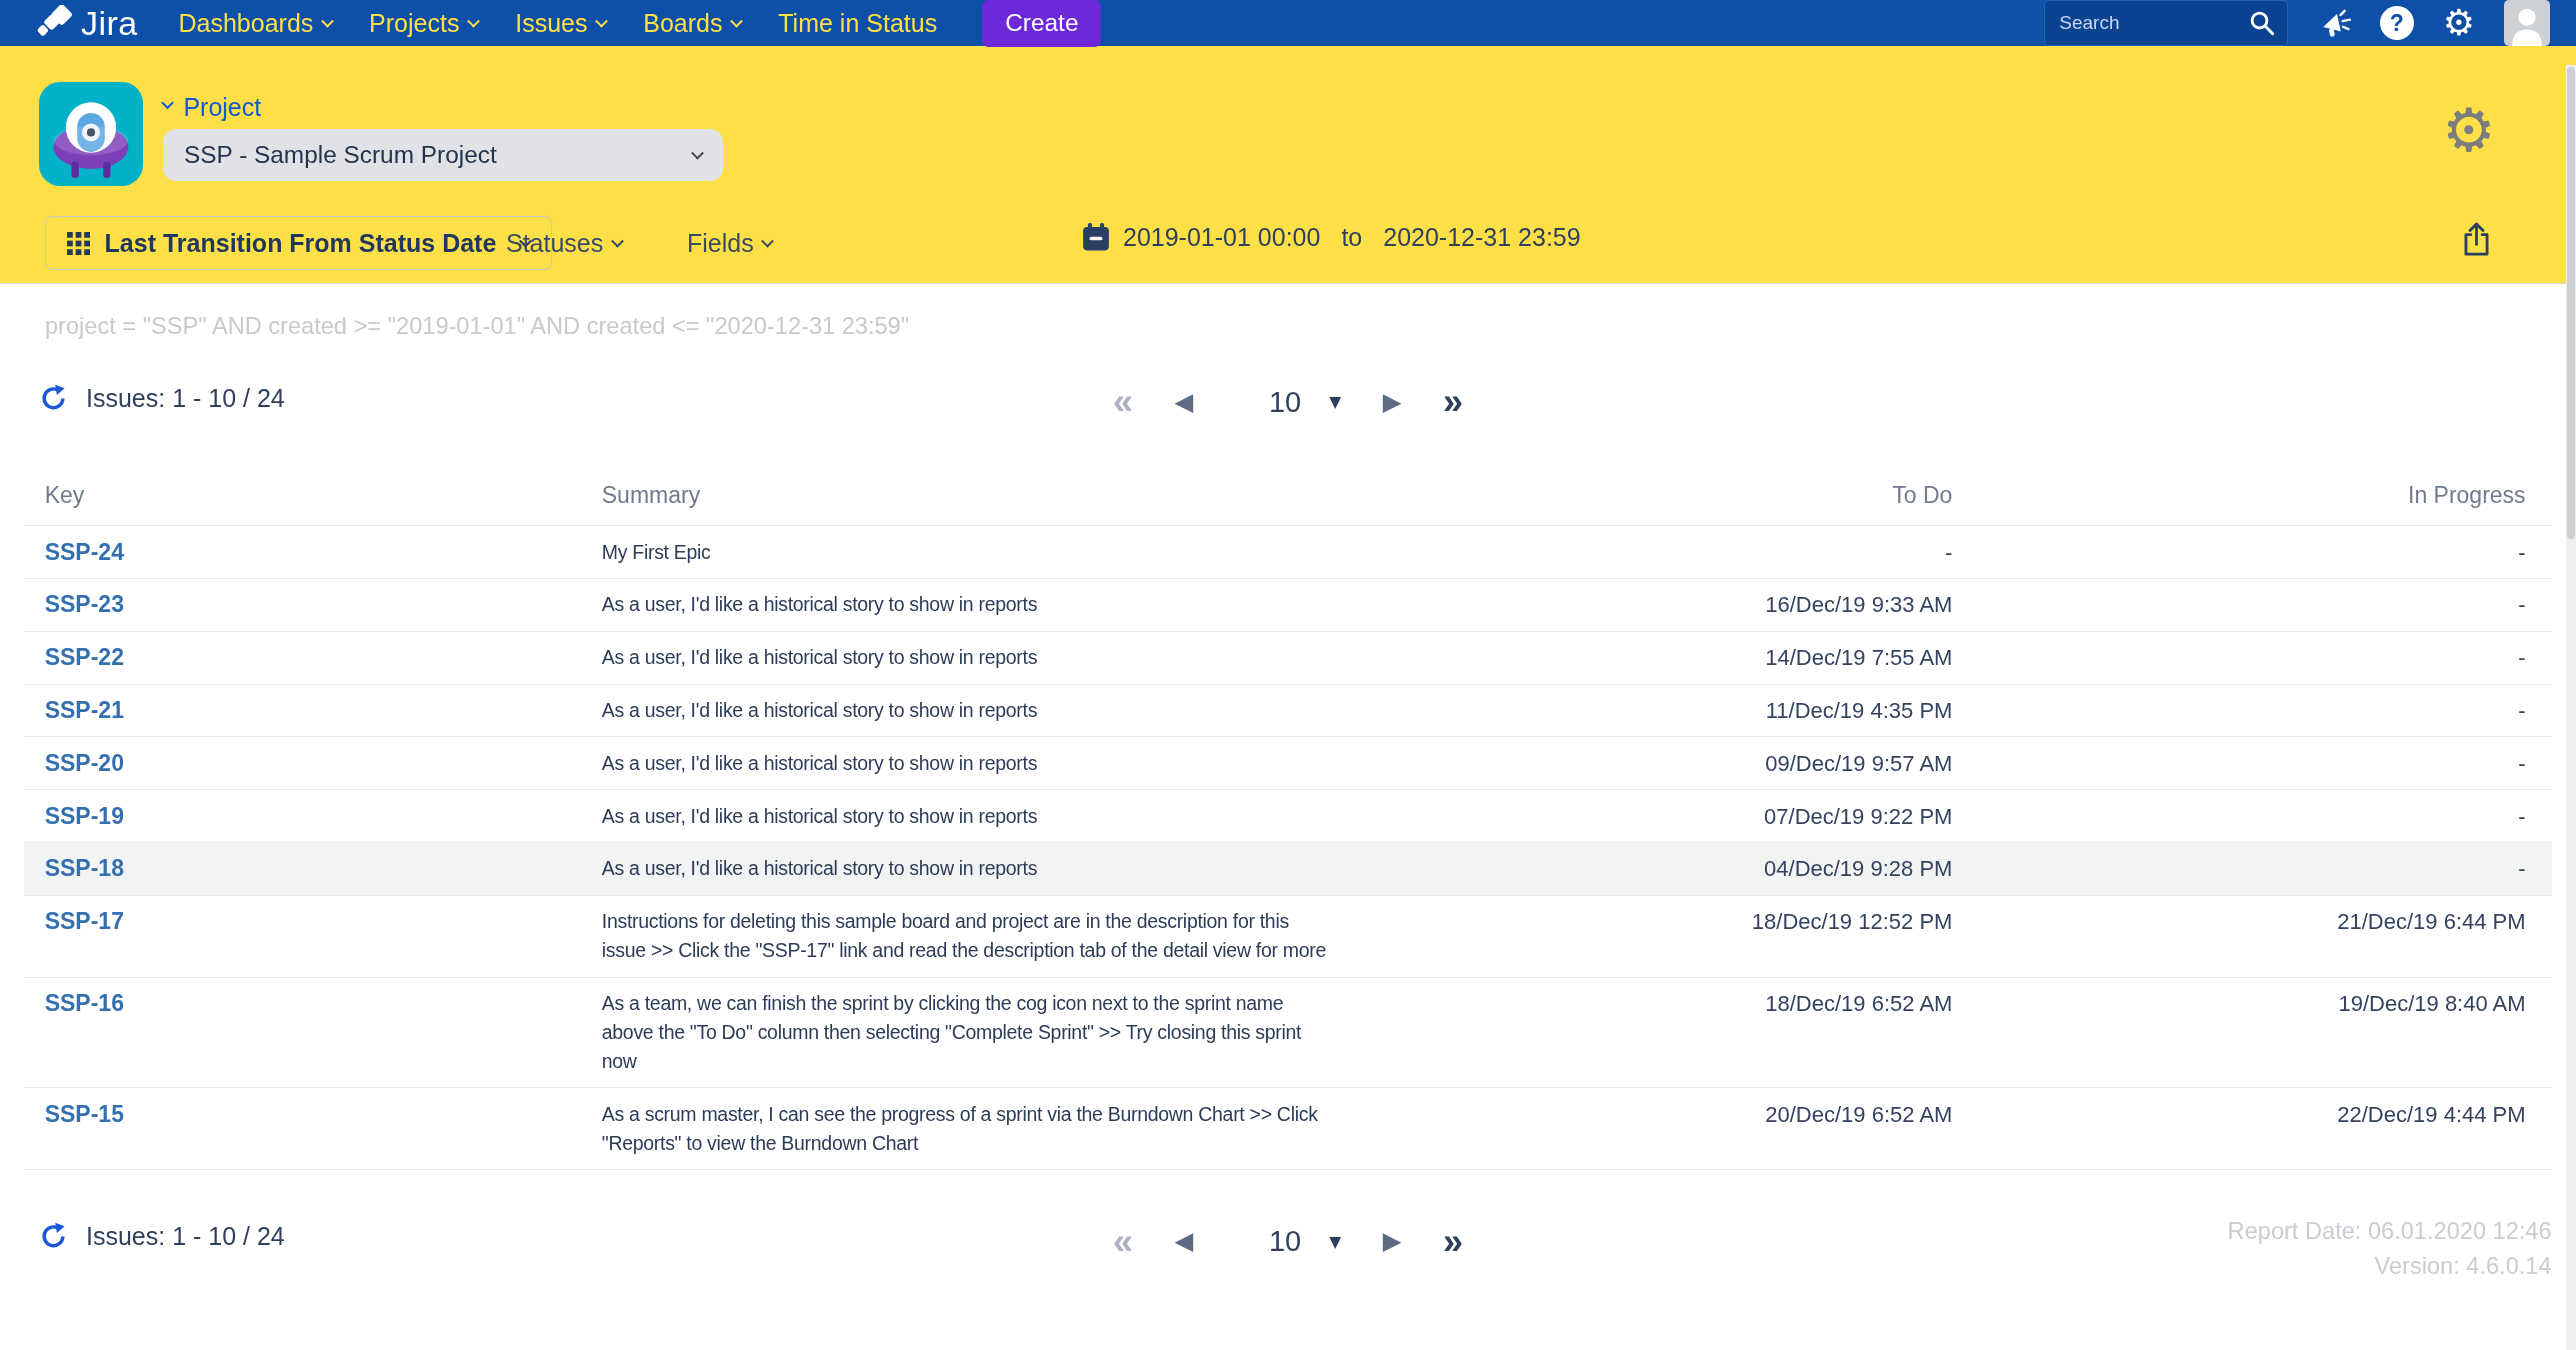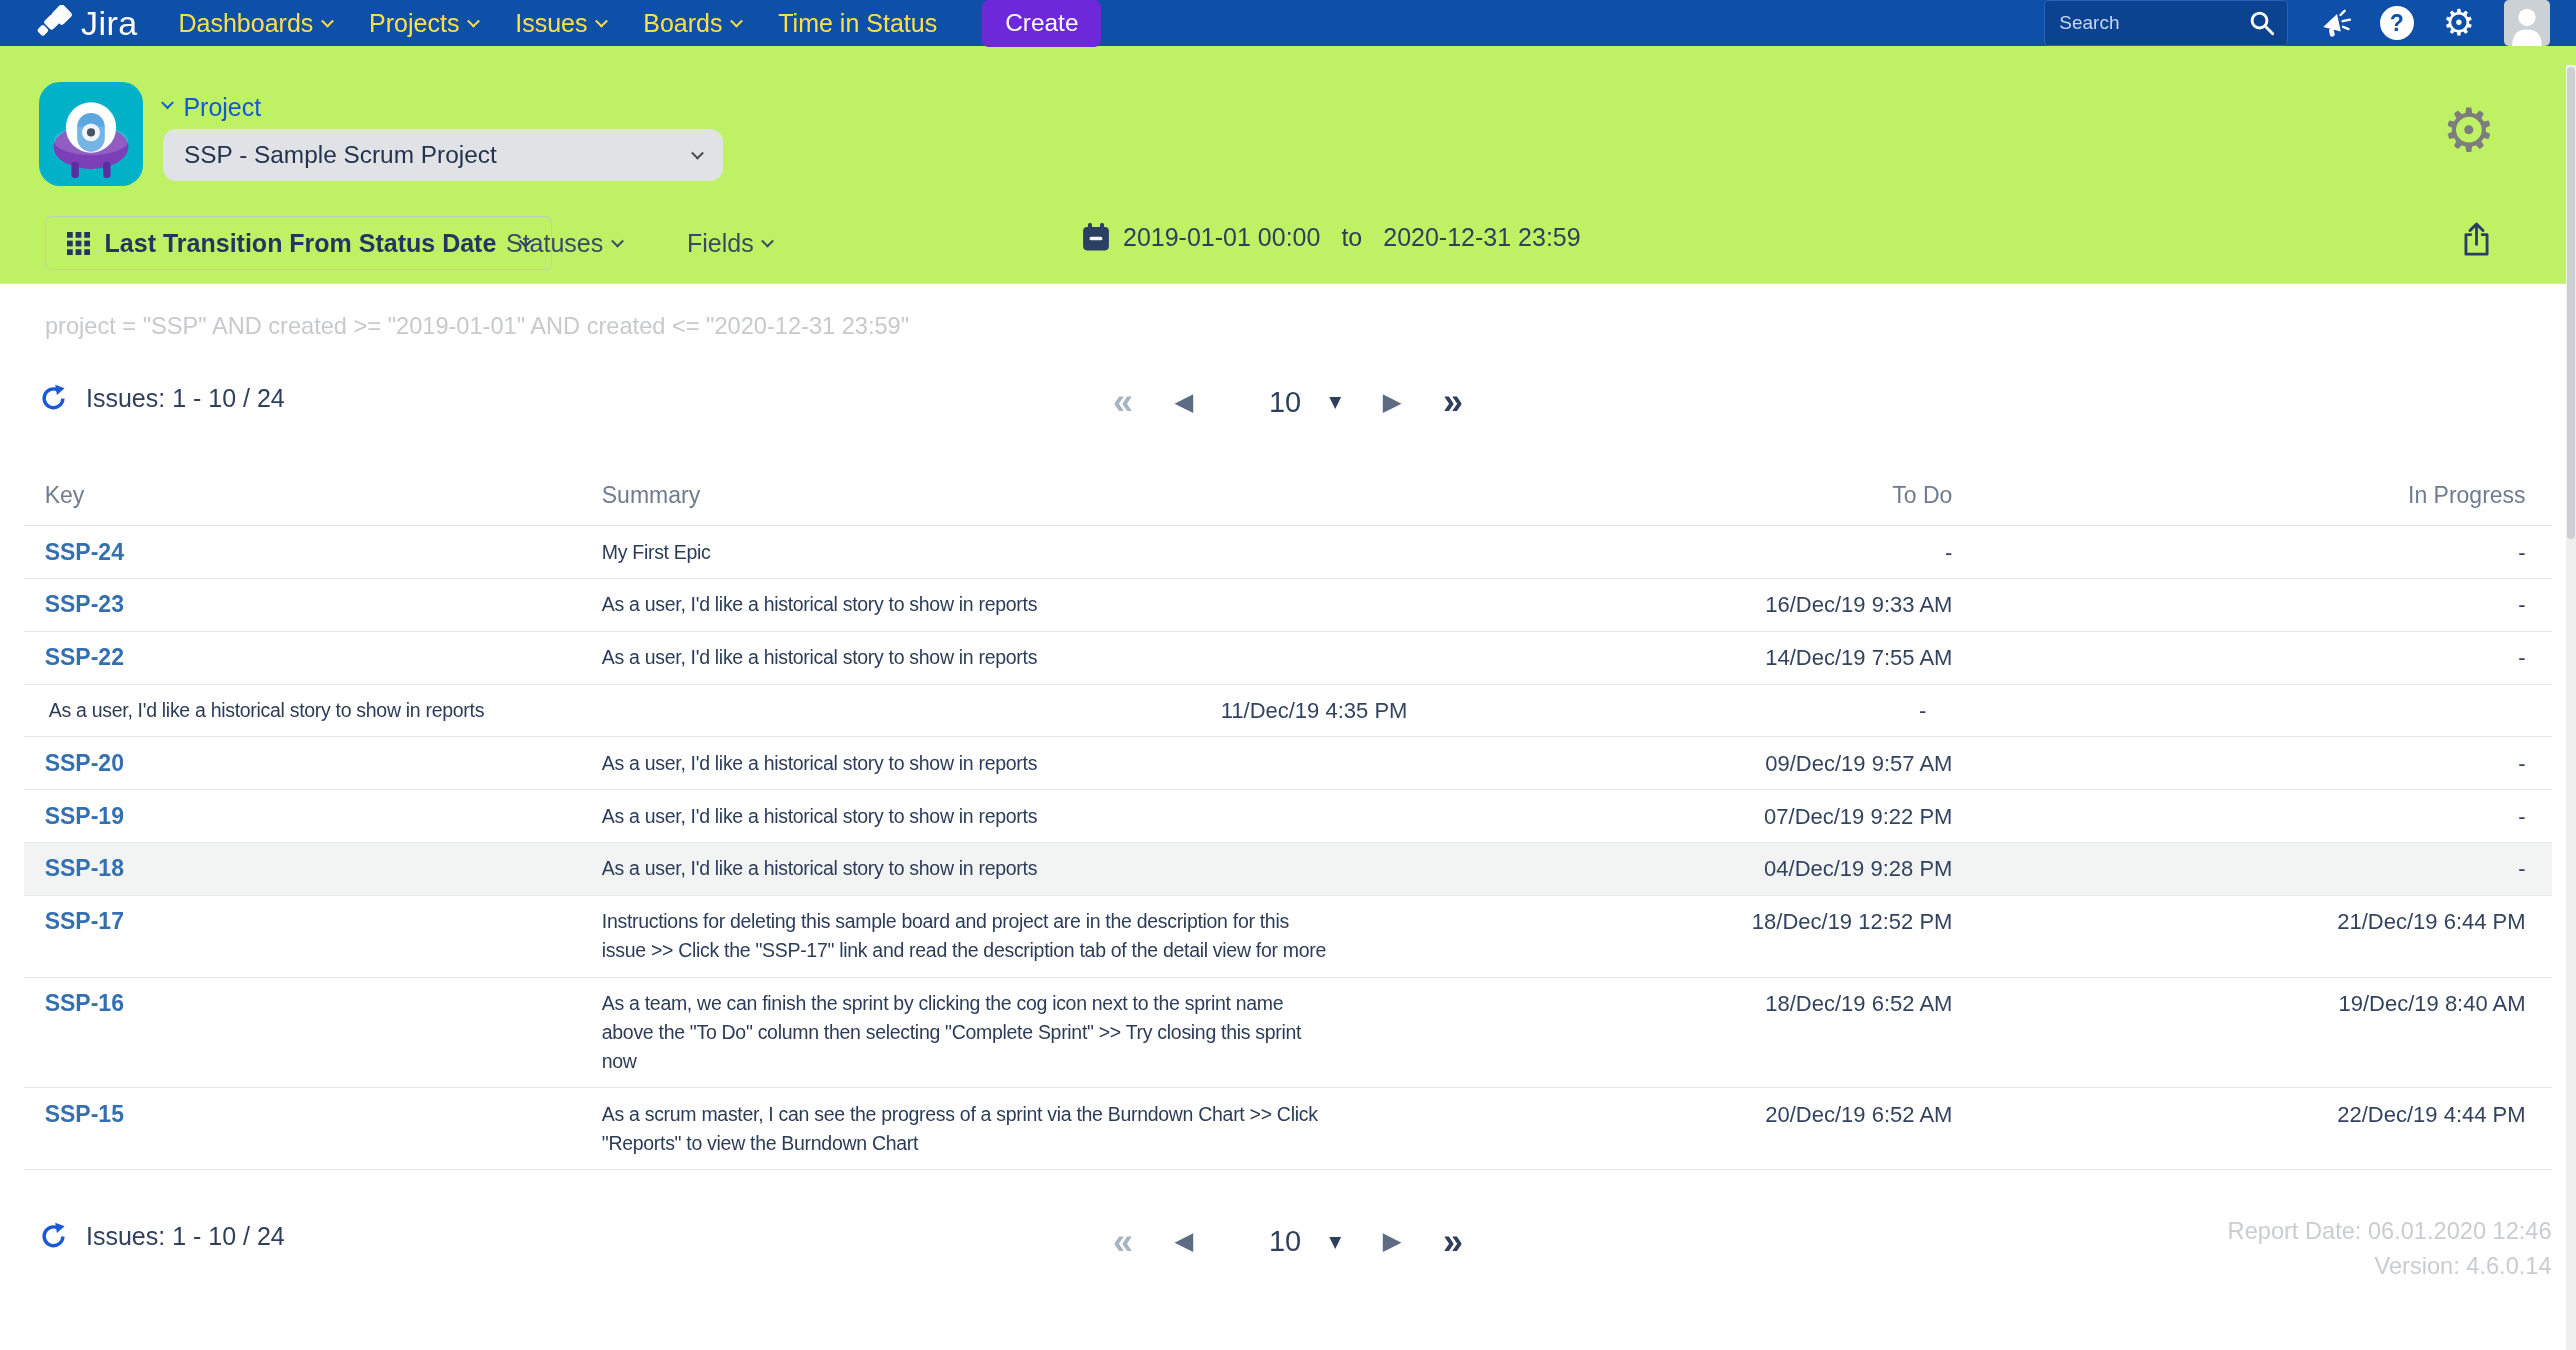--- a/index.html
+++ b/index.html
@@ -23,21 +23,21 @@
   .search-box { position:relative; width:244px; height:46px; }
   .search-box input { width:100%; height:100%; background:#0b4390; border:1.6px solid #2963b5;
     border-radius:4.1px; color:#fff; font-size:19px; font-family:inherit; padding:0 46px 0 14.6px; }
   .search-box input::placeholder { color:#c9d6ee; }
   .search-box svg { position:absolute; right:11.4px; top:9px; }
   .help-circle { width:34px; height:34px; border-radius:50%; background:#fff; color:#0d4fa8;
     font-size:23px; font-weight:700; display:flex; align-items:center; justify-content:center; cursor:pointer; }
   .gear-top { font-family:"DejaVu Sans", sans-serif; color:#fff; font-size:36px; cursor:pointer; line-height:1; }
 
   
-  .proj-section { position:relative; height:238px; background:#bef264; border-bottom:1.6px solid #d9dadd; }
+  .proj-section { position:relative; height:238px; background:#fde047; border-bottom:1.6px solid #d9dadd; }
   .proj-avatar { position:absolute; left:39px; top:36px; width:104px; height:104px;
     border-radius:21px; overflow:hidden; }
   .proj-label { position:absolute; left:163px; top:47px; display:flex; align-items:center;
     color:#1558d6; font-size:25px; cursor:pointer; }
   .proj-label .chev { transform:rotate(45deg) translate(-3.3px,-3.3px); margin:0 11.4px 0 0; }
   .proj-select { position:absolute; left:163px; top:83px; width:560px; height:52px;
     background:#e1e2e6; border-radius:13px; display:flex; align-items:center;
     padding:0 21px; font-size:24.4px; color:#24334d; cursor:pointer; }
   .proj-select .chev { margin-left:auto; color:#4a4a4a; }
   .report-btn { position:absolute; left:45px; top:170px; height:54px; display:flex; align-items:center;
@@ -294,20 +294,23 @@
   <div class="trow">
     <div class="cell c-key">
       <a>SSP-22</a>
     </div>
     <div class="cell c-summary">As a user, I'd like a historical story to show in reports</div>
     <div class="cell c-todo">14/Dec/19 7:55 AM</div>
     <div class="cell c-prog">-</div>
   </div>
 
   <div class="trow">
+    <div class="cell c-key">
+      <a>SSP-21</a>
+    </div>
     <div class="cell c-summary">As a user, I'd like a historical story to show in reports</div>
     <div class="cell c-todo">11/Dec/19 4:35 PM</div>
     <div class="cell c-prog">-</div>
   </div>
 
   <div class="trow">
     <div class="cell c-key">
       <a>SSP-20</a>
     </div>
     <div class="cell c-summary">As a user, I'd like a historical story to show in reports</div>

